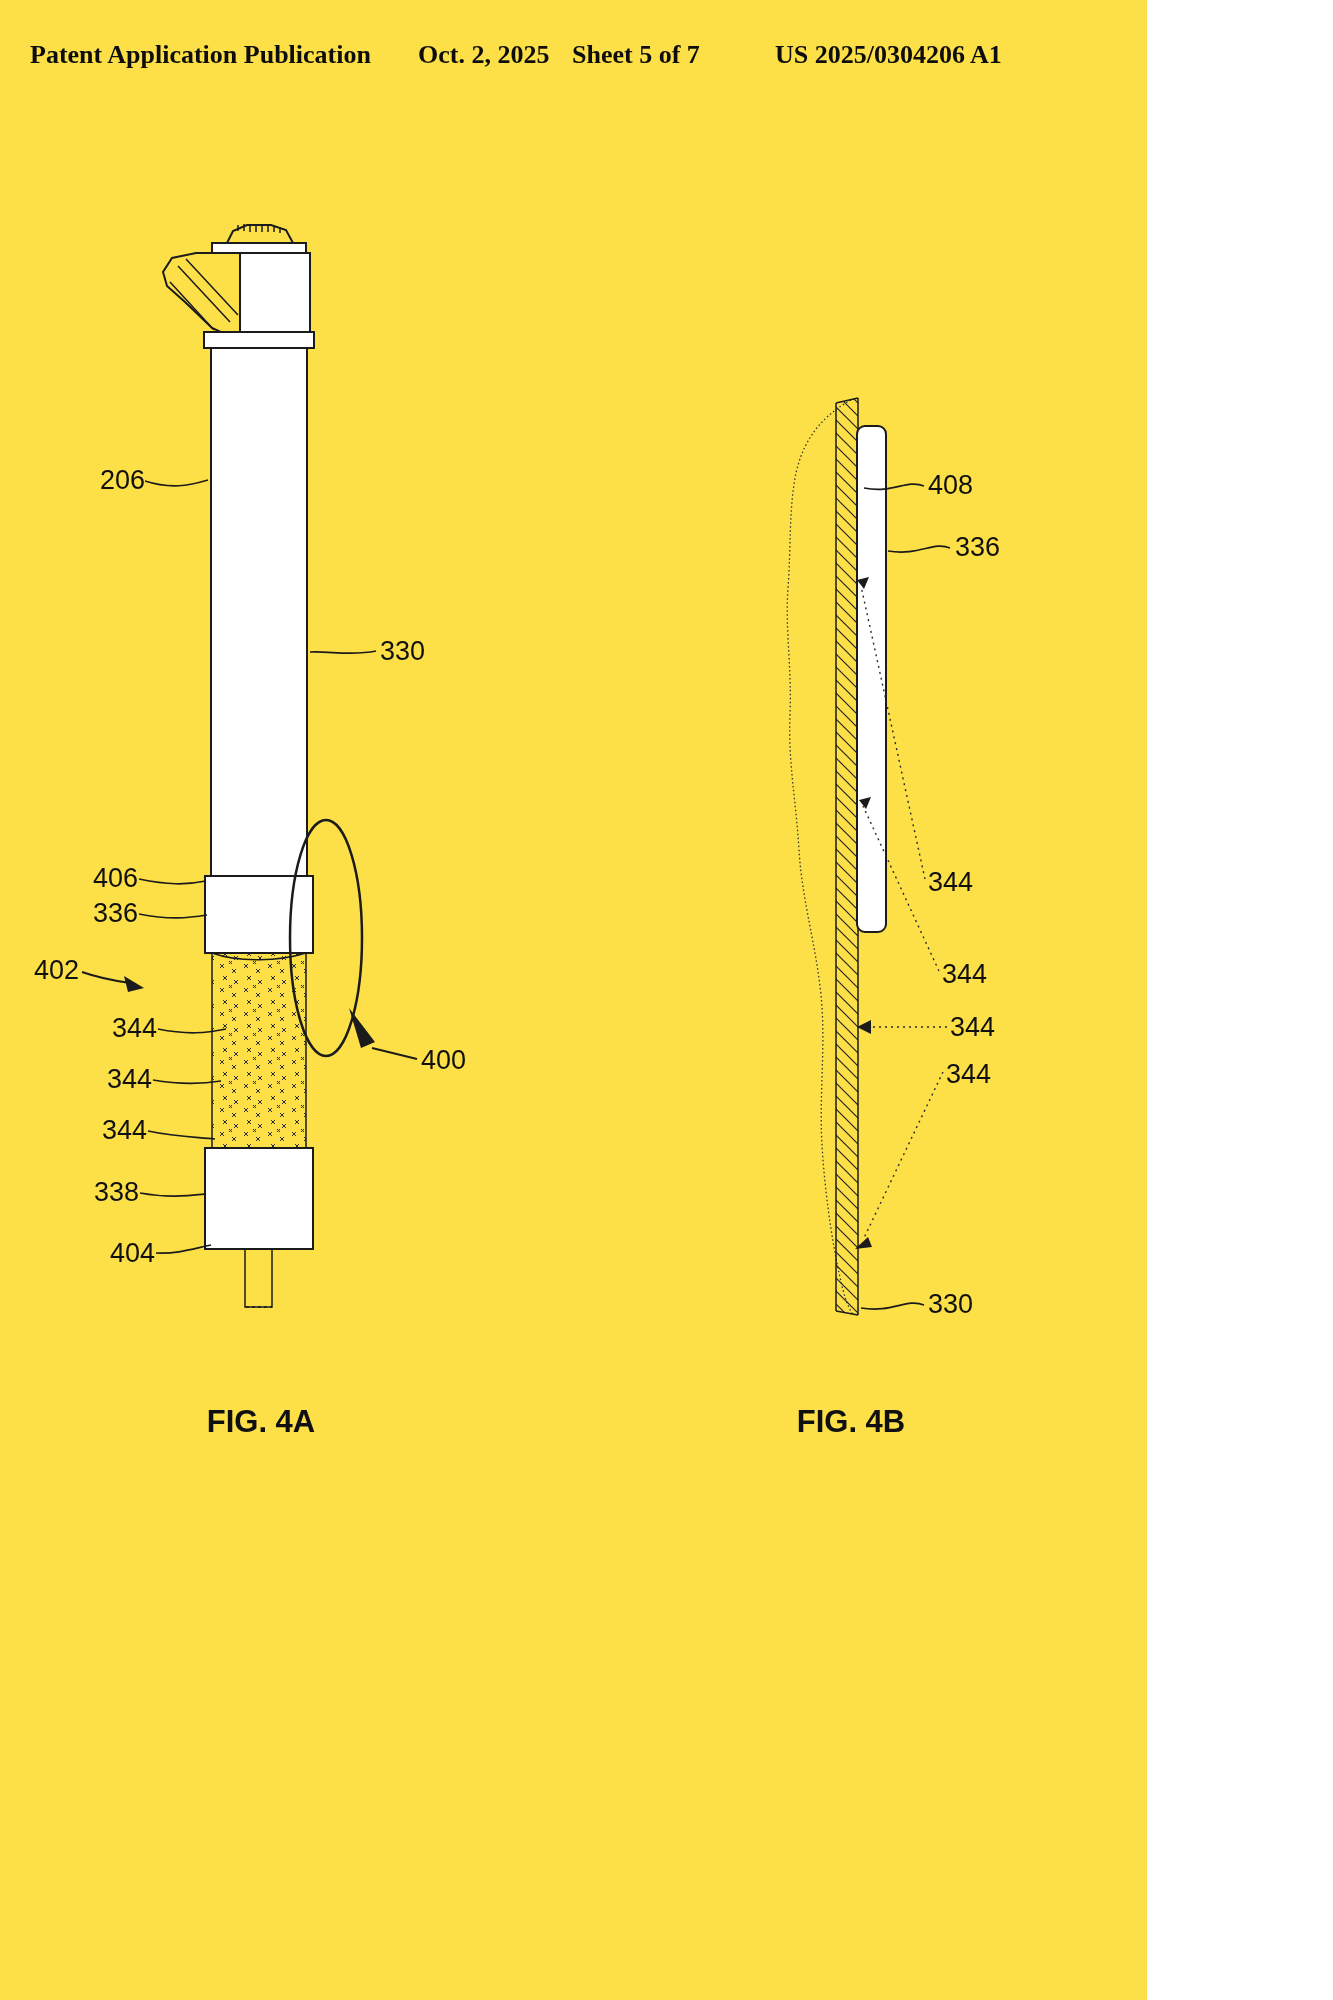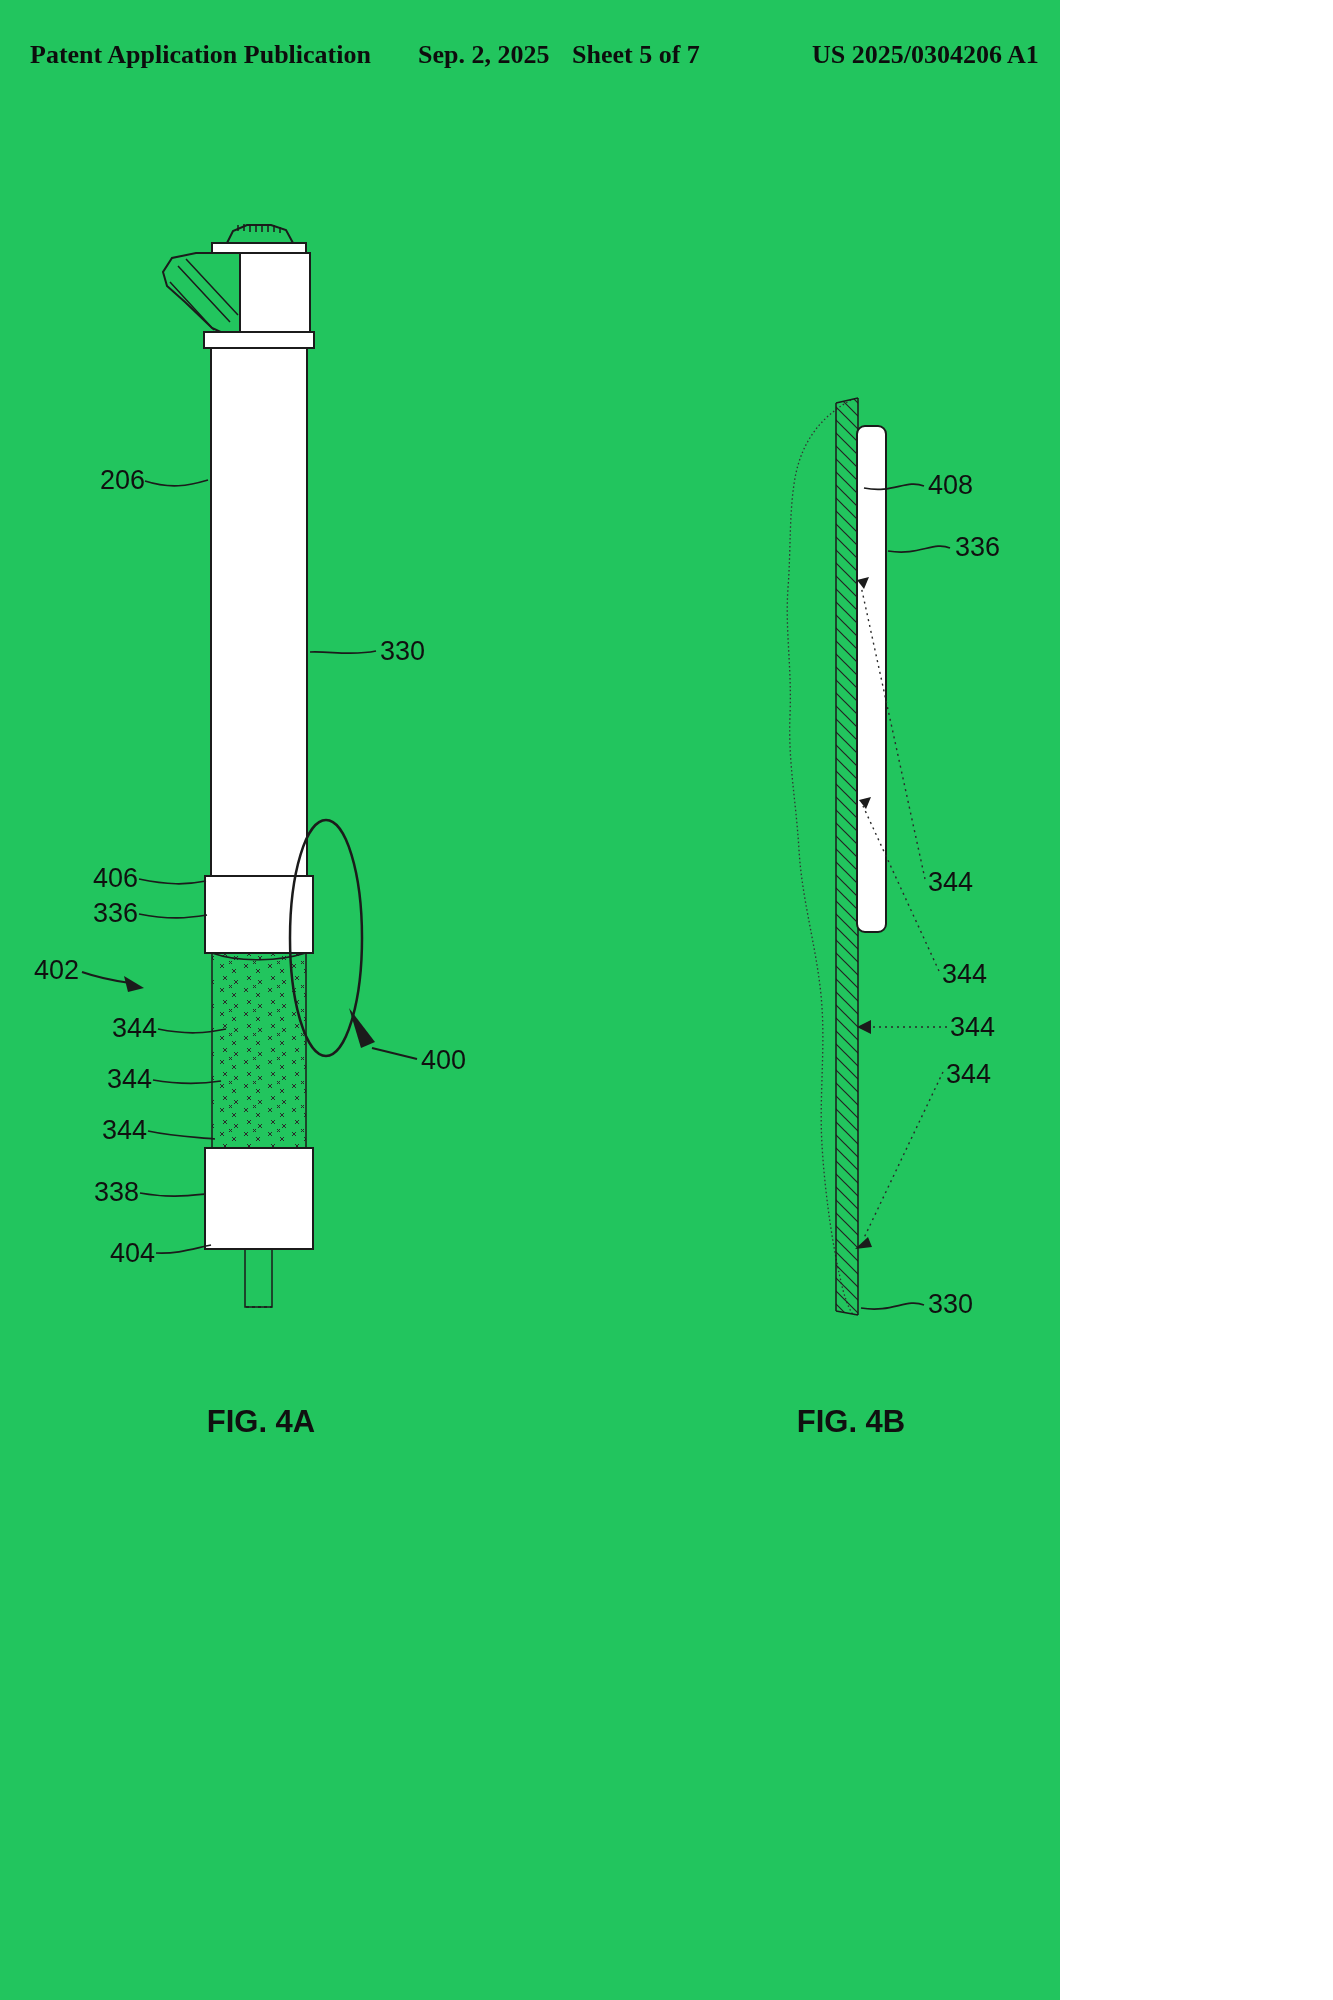--- a/index.html
+++ b/index.html
@@ -1,41 +1,41 @@
 <!DOCTYPE html>
 <html><head>
 <meta charset="utf-8">
 <style>
   html, body { margin:0; padding:0; background:#ffffff; }
-  .page { position:relative; width:1060px; height:2000px; background:#22c55e; overflow:hidden; }
+  .page { position:relative; width:1147px; height:2000px; background:#fde047; overflow:hidden; }
   .hdr span { position:absolute; top:40px; font-family:"Liberation Serif", serif; font-weight:700; font-size:26px; color:#0d0d0d; white-space:nowrap; }
   .h-left  { left:30px; }
   .h-date  { left:418px; }
   .h-sheet { left:572px; }
-  .h-num   { left:812px; }
+  .h-num   { left:775px; }
   svg.art { position:absolute; left:0; top:0; }
   .lbl { font-family:"Liberation Sans", sans-serif; font-size:27px; fill:#101010; }
   .cap { font-family:"Liberation Sans", sans-serif; font-size:31px; font-weight:700; fill:#101010; }
   .s15 { stroke:#1b1b1b; stroke-width:1.5; fill:none; }
   .s2  { stroke:#1b1b1b; stroke-width:2;   fill:none; }
   .s2w { stroke:#1b1b1b; stroke-width:2;   fill:#ffffff; }
   .s25 { stroke:#1b1b1b; stroke-width:2.5; fill:none; }
   .ldr { stroke:#1b1b1b; stroke-width:1.7; fill:none; }
   .dot { stroke:#2a2a2a; stroke-width:1.4; fill:none; stroke-dasharray:2 4; }
   .wavy{ stroke:#333333; stroke-width:1.3; fill:none; stroke-dasharray:1.5 2.5; }
   .fil { fill:#1b1b1b; stroke:none; }
 </style>
 </head>
 <body>
 
 <div class="page">
 
   <div class="hdr">
     <span class="h-left">Patent Application Publication</span>
-    <span class="h-date">Sep. 2, 2025</span>
+    <span class="h-date">Oct. 2, 2025</span>
     <span class="h-sheet">Sheet 5 of 7</span>
     <span class="h-num">US 2025/0304206 A1</span>
   </div>
 
   <svg class="art" width="1333" height="2000" viewBox="0 0 1333 2000">
     <defs>
       <pattern id="stipple" width="24" height="24" patternUnits="userSpaceOnUse">
         <g stroke="#2b2b2b" stroke-width="1" fill="none">
           <path d="M4,4 l4,4 M8,4 l-4,4"></path>
           <path d="M16,9 l4,4 M20,9 l-4,4"></path>

